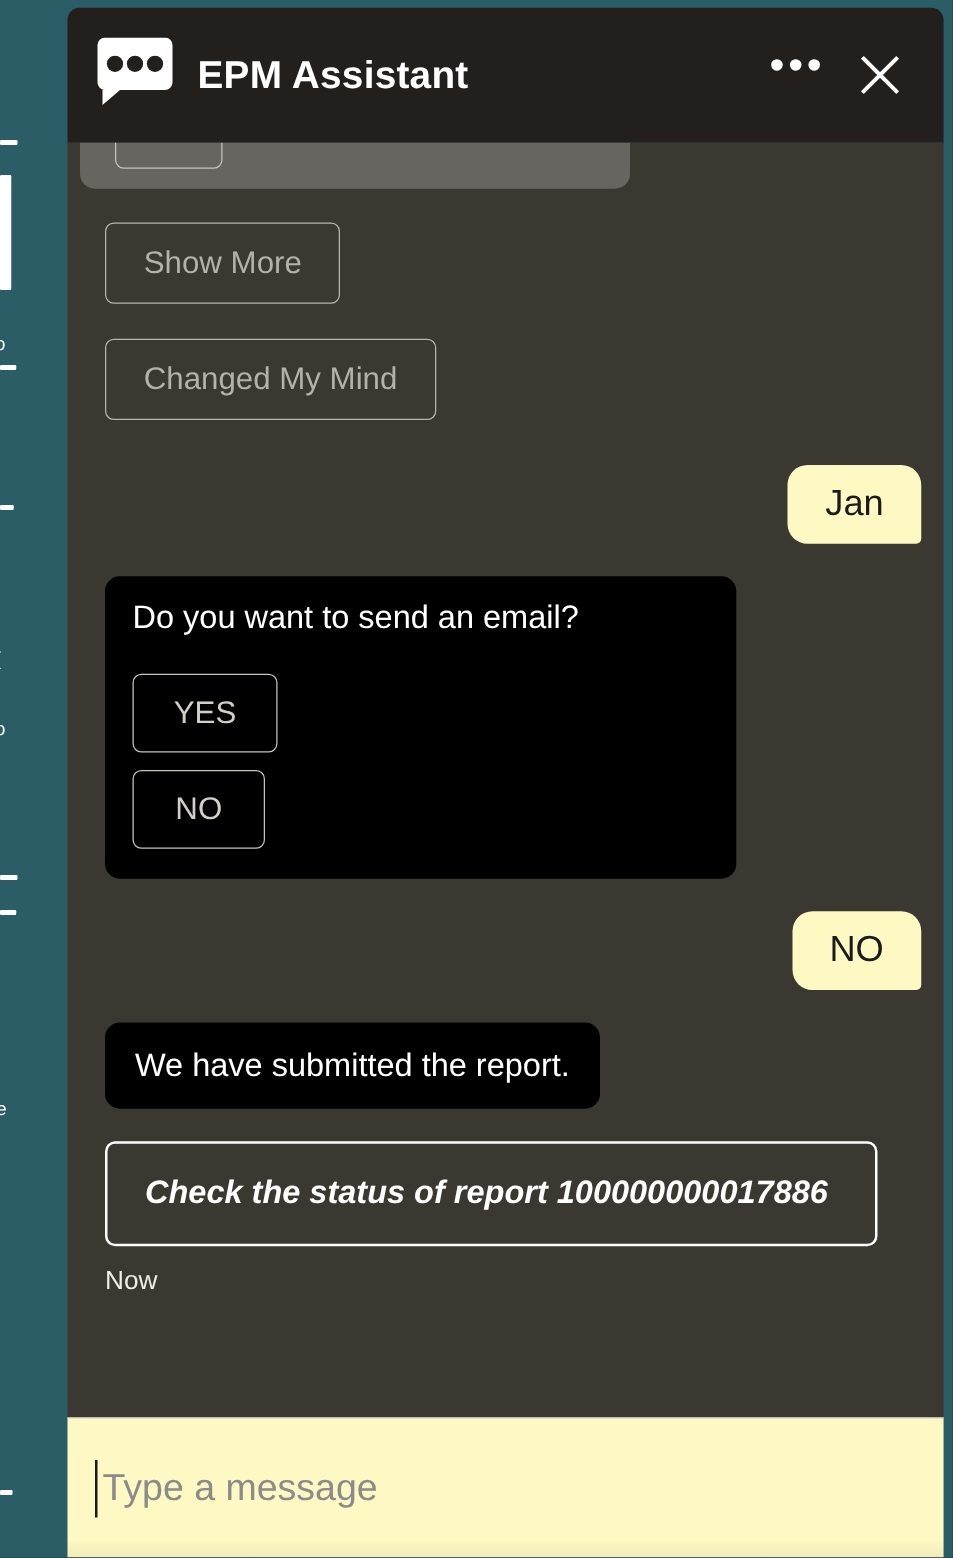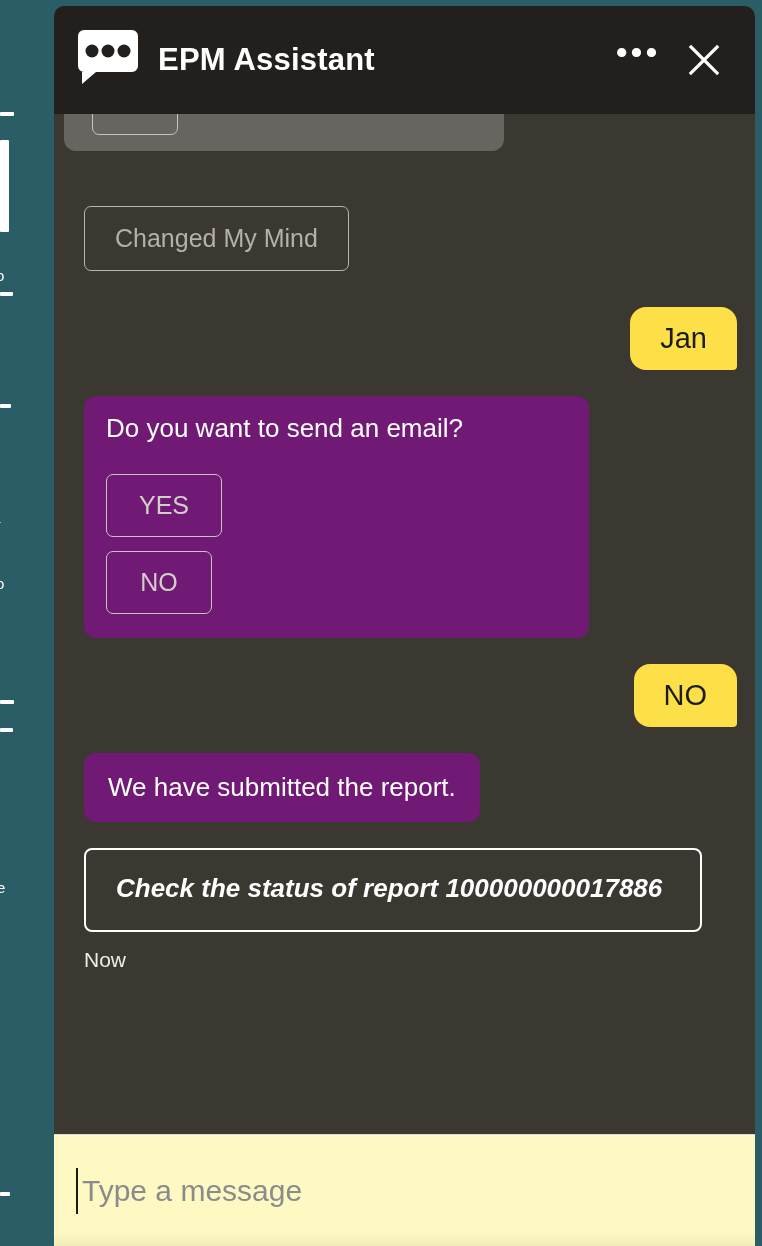--- a/index.html
+++ b/index.html
@@ -114,32 +114,32 @@
     overflow: hidden;
     padding: 0 18px 0 30px;
   }
 
   .msg-row { display: flex; width: 100%; }
   .msg-row.left  { justify-content: flex-start; }
   .msg-row.right { justify-content: flex-end; }
 
   
   .bot-bubble {
-    background: #701a75;
+    background: #000000;
     border-radius: 12px;
     color: #ffffff;
     padding: 16px 22px;
     font-size: 26px;
     line-height: 1.25;
     max-width: 640px;
   }
 
   
   .user-bubble {
-    background: #fde047;
+    background: #fef9c3;
     color: #1b1b1b;
     border-radius: 16px 16px 4px 16px;
     padding: 14px 30px;
     font-size: 29px;
     line-height: 1.2;
   }
 
   
   .chip {
     display: inline-block;
@@ -298,20 +298,23 @@
   </div>
 
   <div id="chat-body">
 
     <div id="clipped-bubble">
       <span id="clipped-chip">Jul</span>
     </div>
 
     <div id="scroll-stack">
 
+      <div class="msg-row left">
+        <button class="chip">Show More</button>
+      </div>
       <div class="gap-s"></div>
 
       <div class="gap-s"></div>
 
       <div class="msg-row left">
         <button class="chip">Changed My Mind</button>
       </div>
       <div class="gap-l"></div>
 
       <div class="msg-row right">

